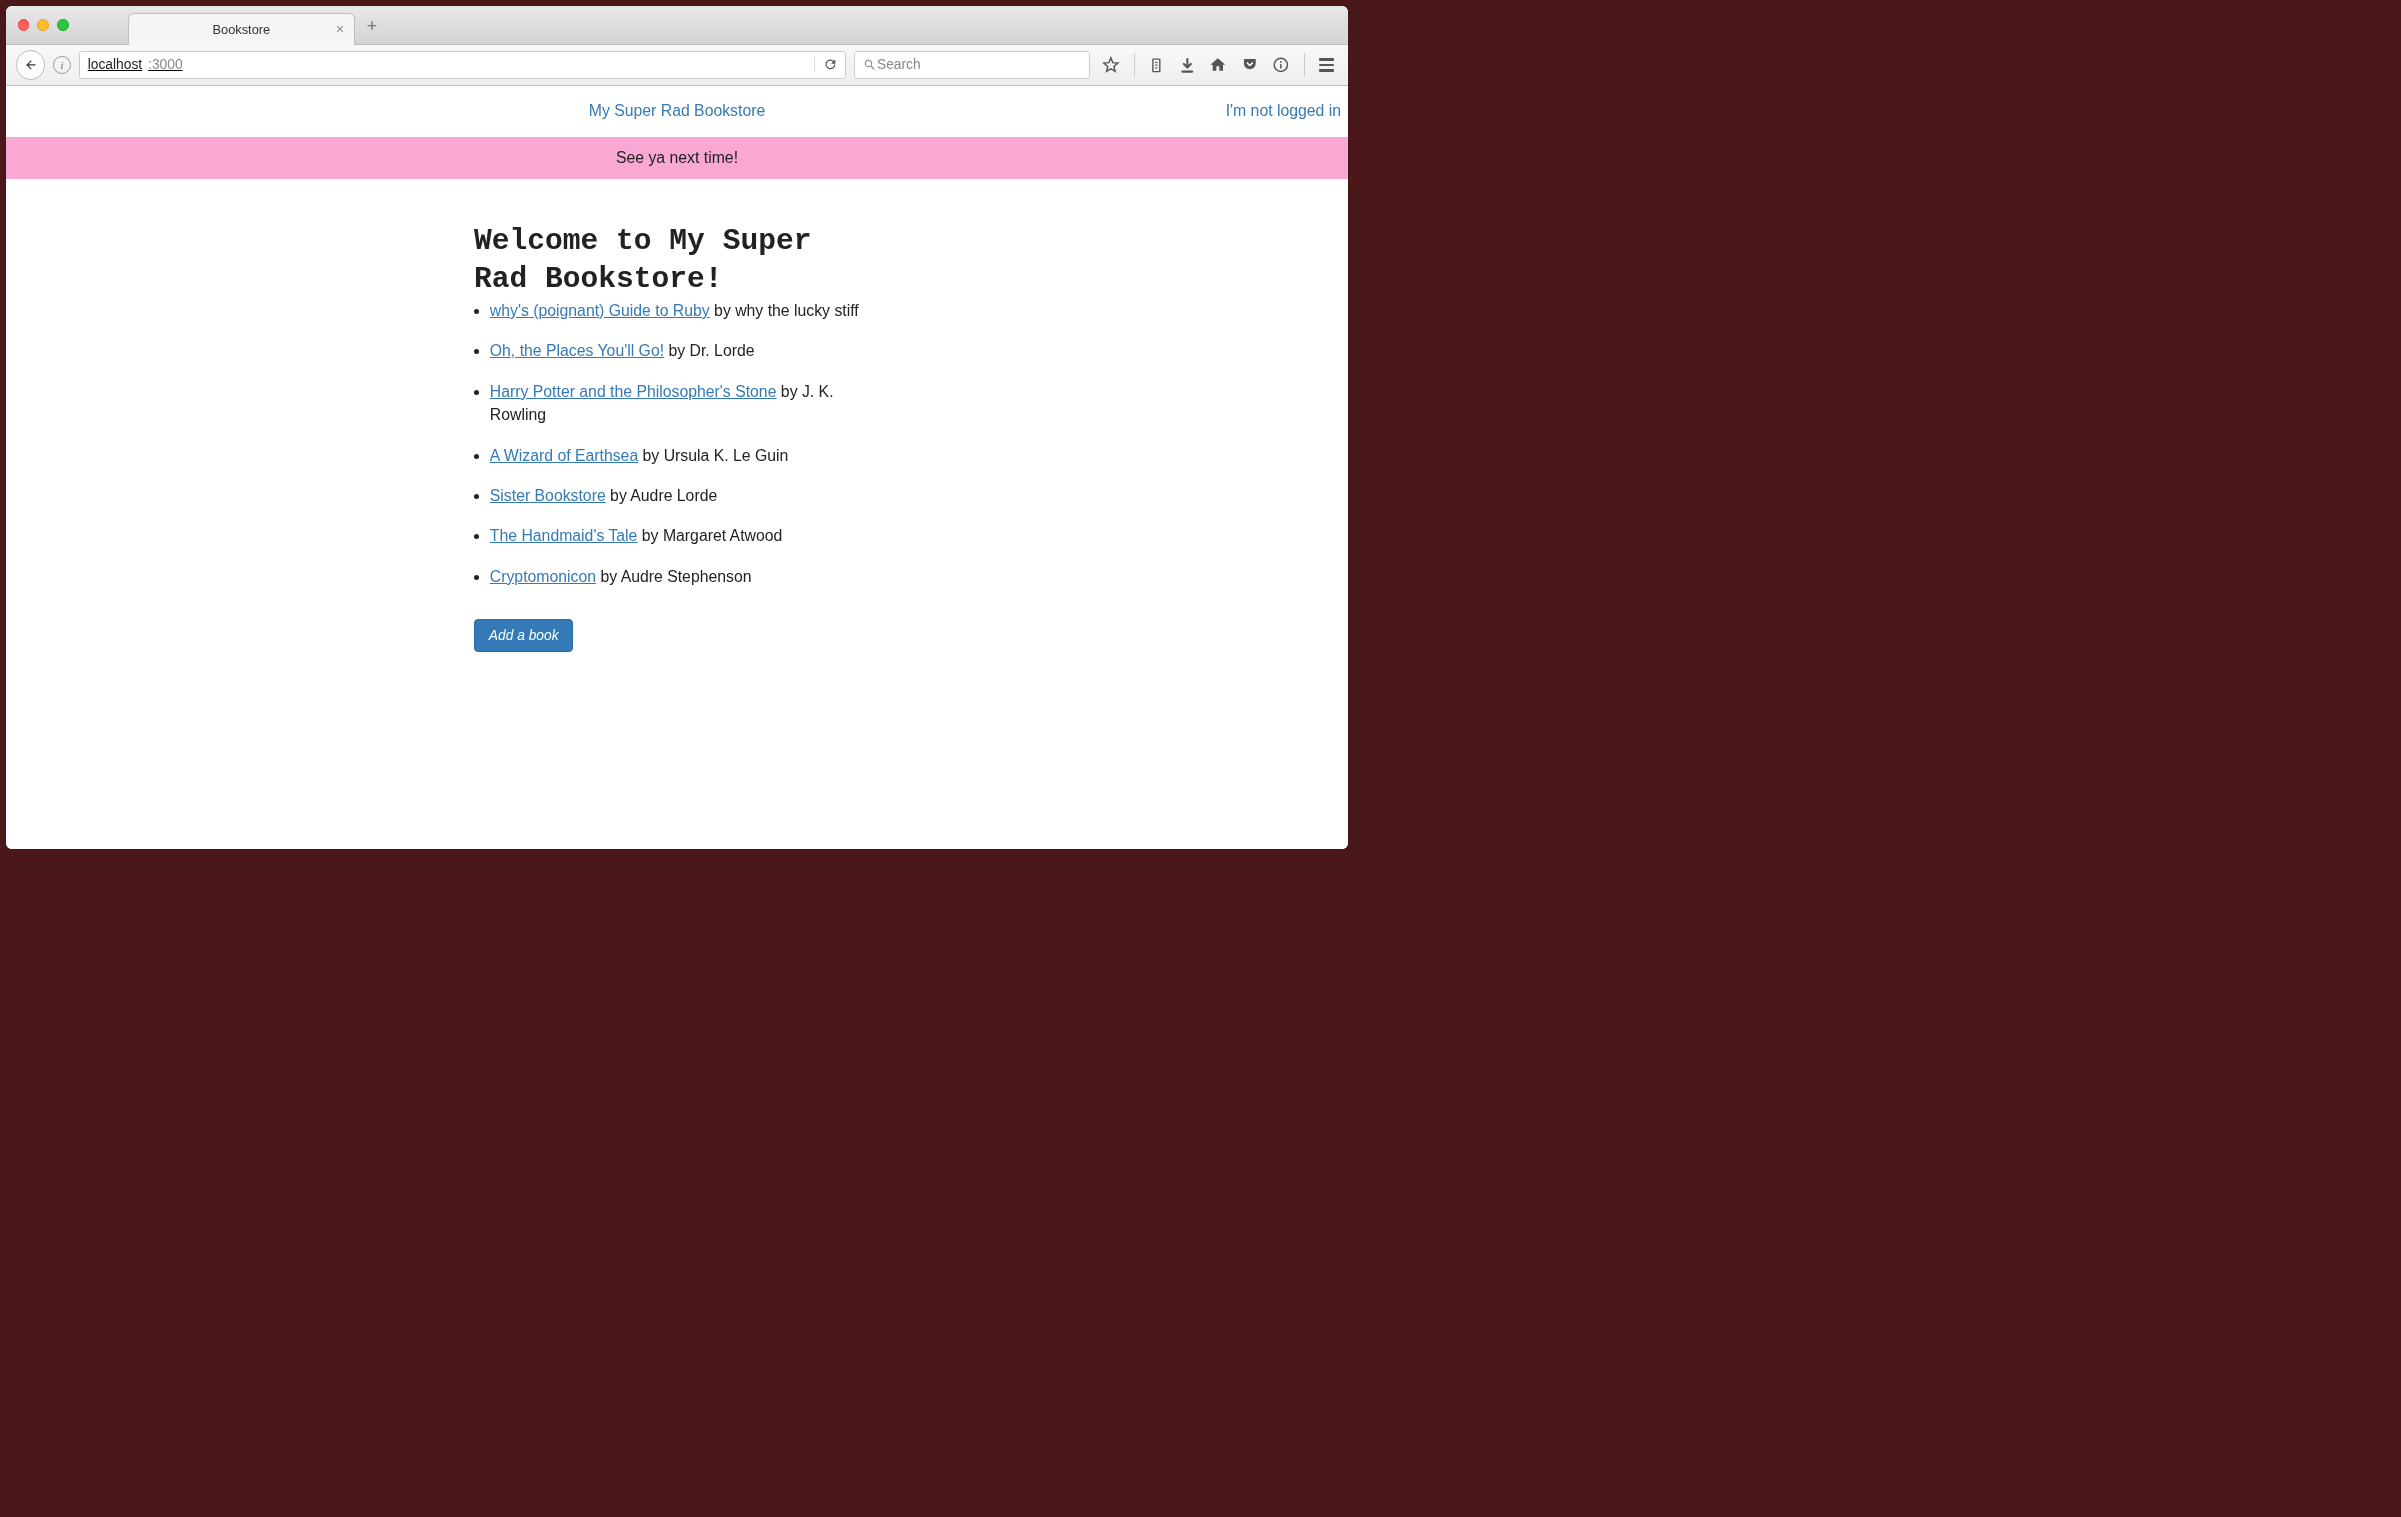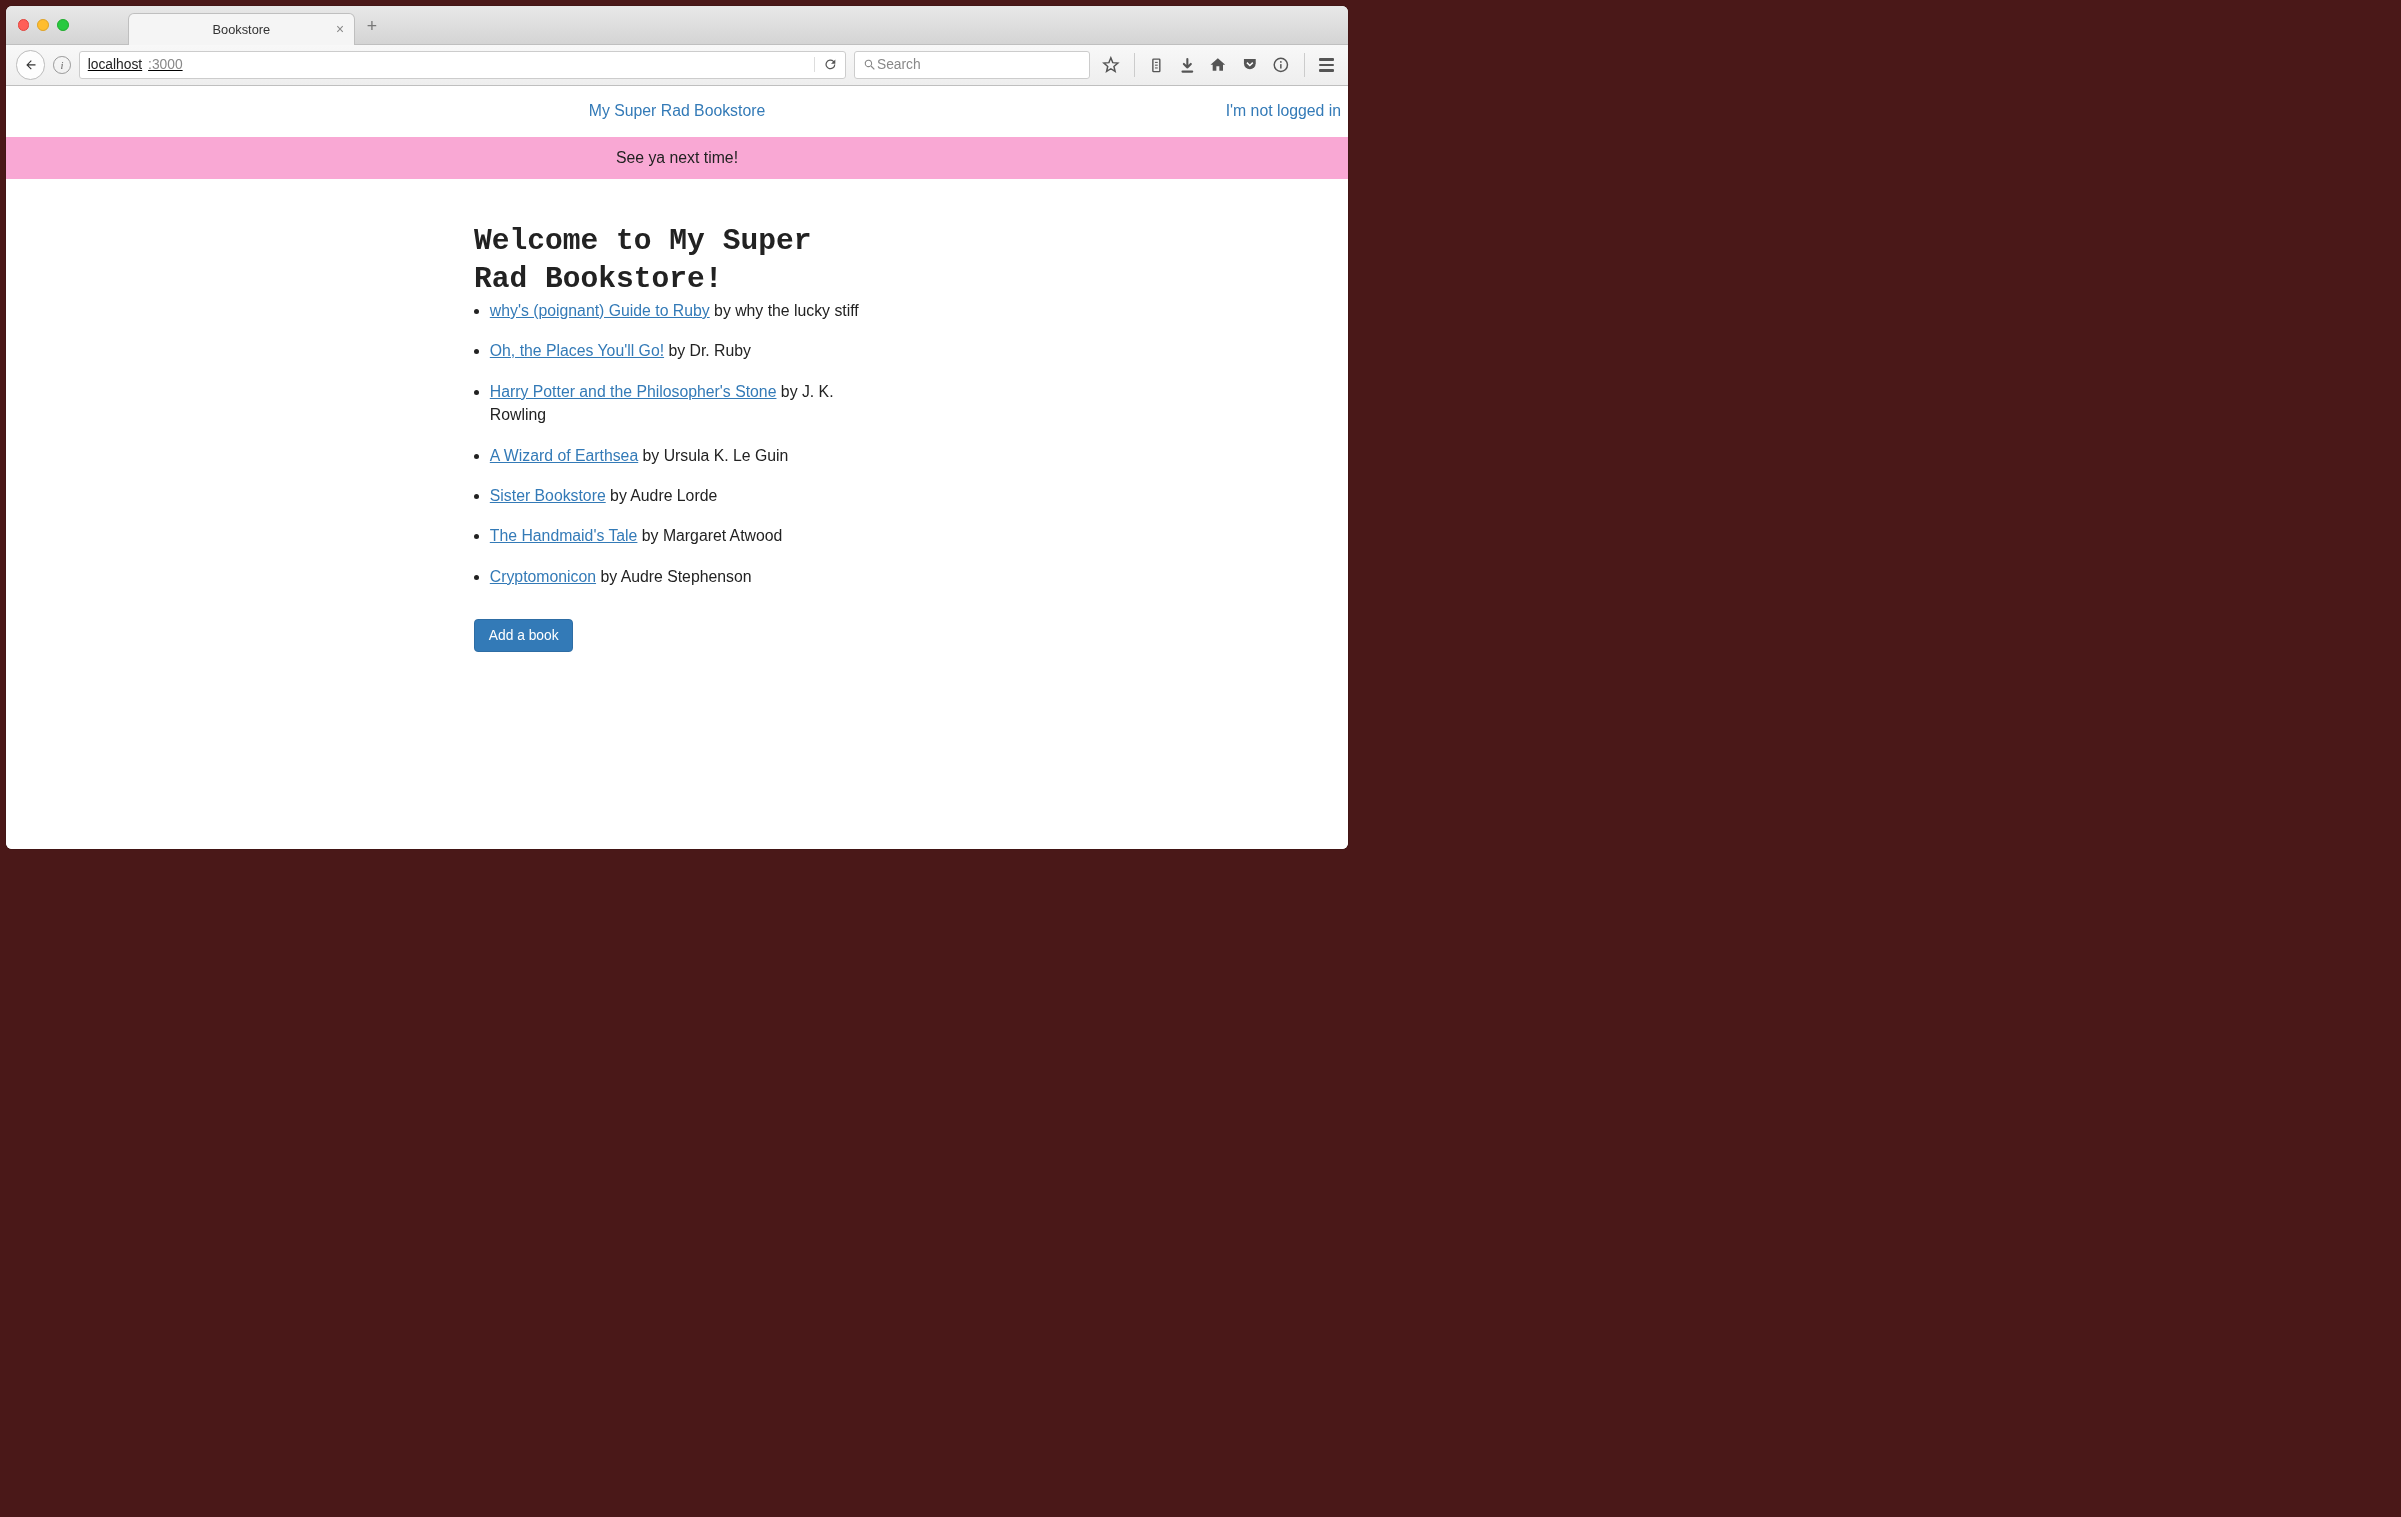--- a/index.html
+++ b/index.html
@@ -235,20 +235,21 @@
     .btn-primary {
       display: inline-block;
       background: #337ab7;
       color: #fff;
       border: 1px solid #2e6da4;
       border-radius: 3.9px;
       padding: 7.9px 13.8px;
       font-size: 13.8px;
       cursor: pointer;
       margin-top: 13.8px;
+      font-style: italic;
     }
     svg { display: block; }
   </style>
 </head>
 <body>
 
 <div class="window">
 
   <div class="titlebar">
     <div class="traffic-lights">
@@ -335,21 +336,21 @@
   <div class="page">
     <div class="nav">
       <a href="#" class="nav-brand">My Super Rad Bookstore</a>
       <a href="#" class="nav-login">I'm not logged in</a>
     </div>
     <div class="flash">See ya next time!</div>
     <div class="container">
       <h1>Welcome to My Super Rad Bookstore!</h1>
       <ul class="book-list" id="book-list">
           <li><a href="#">why's (poignant) Guide to Ruby</a><span> by </span><span>why the lucky stiff</span></li>
-          <li><a href="#">Oh, the Places You'll Go!</a><span> by </span><span>Dr. Ruby</span></li>
+          <li><a href="#">Oh, the Places You'll Go!</a><span> by </span><span>Dr. Lorde</span></li>
           <li><a href="#">Harry Potter and the Philosopher's Stone</a><span> by </span><span>J. K. Rowling</span></li>
           <li><a href="#">A Wizard of Earthsea</a><span> by </span><span>Ursula K. Le Guin</span></li>
           <li><a href="#">Sister Bookstore</a><span> by </span><span>Audre Lorde</span></li>
           <li><a href="#">The Handmaid's Tale</a><span> by </span><span>Margaret Atwood</span></li>
           <li><a href="#">Cryptomonicon</a><span> by </span><span>Audre Stephenson</span></li>
         </ul>
       <button class="btn-primary">Add a book</button>
     </div>
   </div>
 

